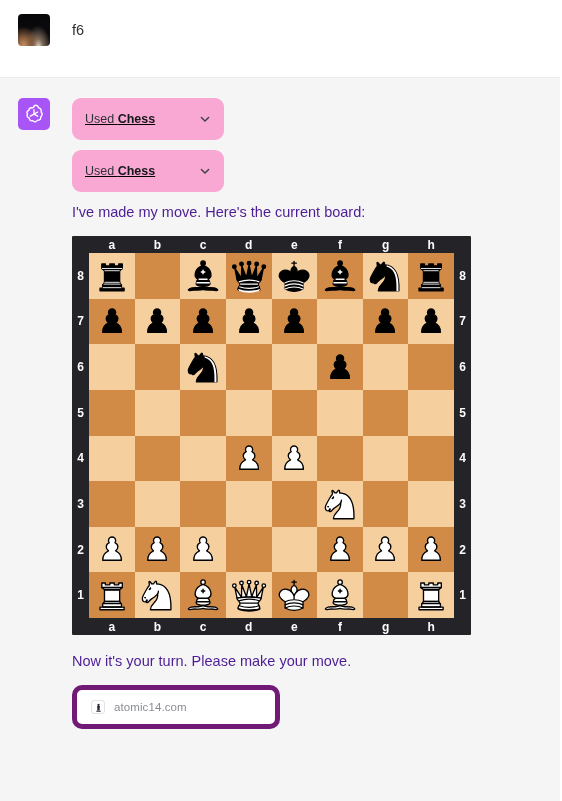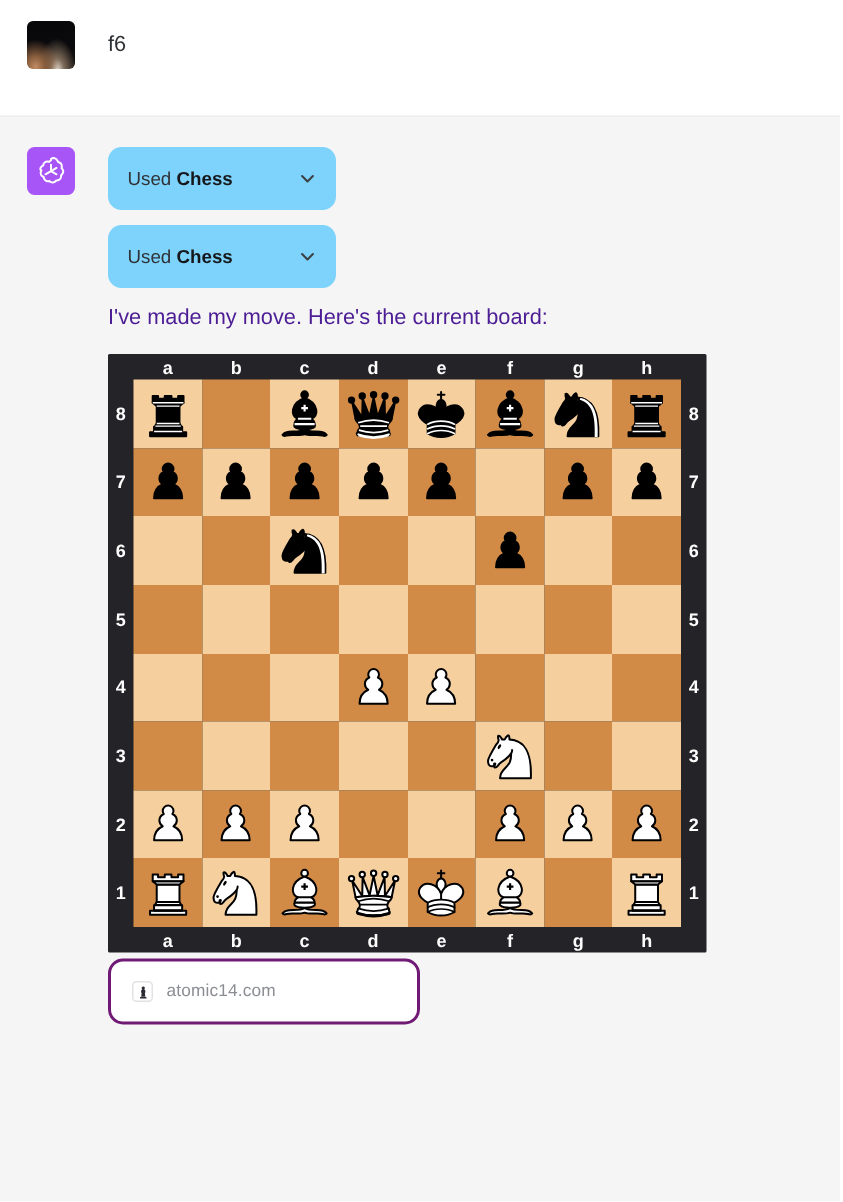--- a/index.html
+++ b/index.html
@@ -58,25 +58,26 @@
   .avatar-gpt svg { width: 22px; height: 22px; display:block; }
 
   .assistant-body { flex: 1 1 auto; min-width: 0; }
 
   .tool-pill {
     display: flex;
     align-items: center;
     justify-content: space-between;
     width: 152px;
     height: 42px;
-    background: #7dd3fc;
+    background: #f9a8d4;
     border-radius: 9px;
     padding: 0 13px 0 13px;
     margin-bottom: 10px;
     cursor: pointer;
+    text-decoration: underline;
   }
   .tool-pill-label {
     font-size: 12.5px;
     color: #2f3236;
     white-space: nowrap;
   }
   .tool-pill-label b { font-weight: 700; color:#15171a; }
   .chev { width: 12px; height: 12px; flex:0 0 12px; color:#3c4043; }
   .chev svg { display:block; width:12px; height:12px; }
 
@@ -136,21 +137,21 @@
   .sq { position:relative; }
   .sq.light { background:#f6cf9f; }
   .sq.dark  { background:#d18b47; }
   .sq svg { position:absolute; inset:6%; width:88%; height:88%; display:block; }
 
   
   .source-card {
     width: 208px;
     height: 44px;
     background: #ffffff;
-    border: 2px solid #701a75;
+    border: 5px solid #701a75;
     border-radius: 10px;
     display:flex;
     align-items:center;
     gap: 9px;
     padding: 0 14px;
     margin-top: 4px;
     cursor: pointer;
   }
   .favicon {
     width: 14px; height: 14px;
@@ -538,20 +539,21 @@
             <span>b</span>
             <span>c</span>
             <span>d</span>
             <span>e</span>
             <span>f</span>
             <span>g</span>
             <span>h</span>
           </div>
       </div>
 
+      <div class="assistant-text bottom">Now it's your turn. Please make your move.</div>
 
       <div class="source-card">
         <span class="favicon">
           <svg viewBox="0 0 10 10">
               <path d="M5 0.7a1.2 1.2 0 0 1 .75 2.14c.5.35.85.95.85 1.66 0 .8-.4 1.3-.4 1.3l.35 2.5H3.45L3.8 5.8s-.4-.5-.4-1.3c0-.71.35-1.31.85-1.66A1.2 1.2 0 0 1 5 .7z" fill="#2b2b33"></path>
               <rect x="2.6" y="8.6" width="4.8" height="1.1" rx="0.2" fill="#2b2b33"></rect>
             </svg>
         </span>
         <span class="source-label">atomic14.com</span>
       </div>

